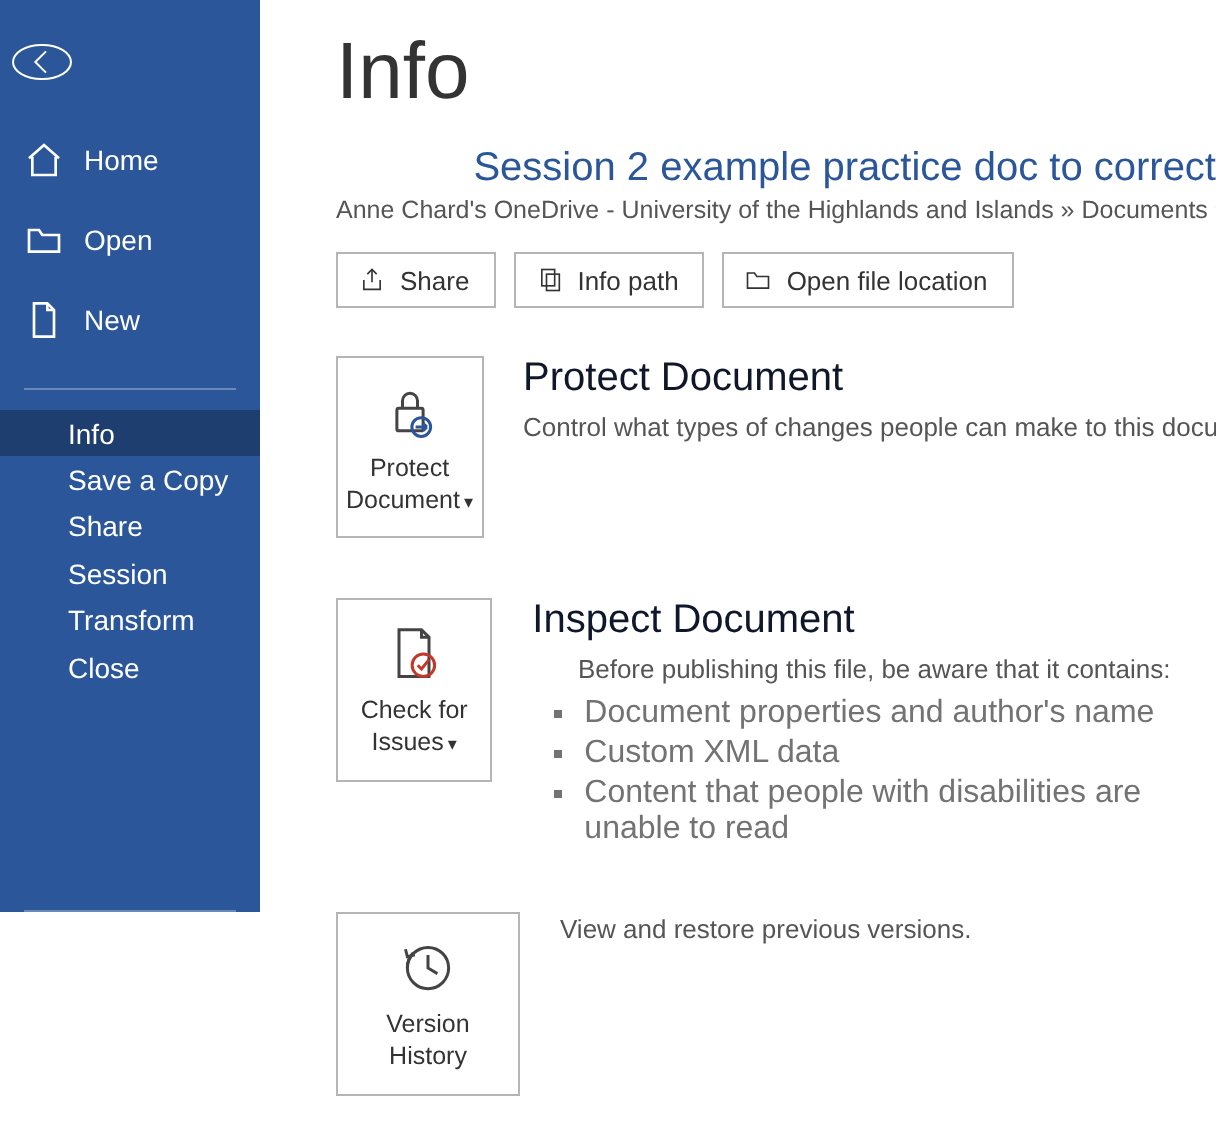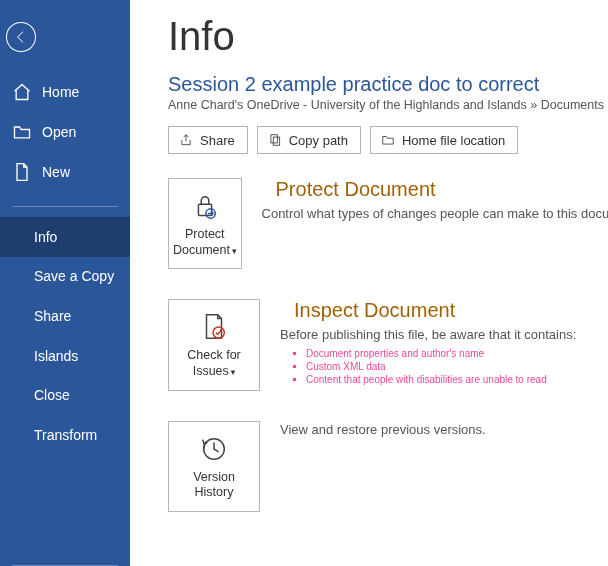--- a/index.html
+++ b/index.html
@@ -1,45 +1,45 @@
 <!DOCTYPE html>
 <html><head>
 <meta charset="utf-8">
 <style>
   * { box-sizing: border-box; }
   html, body { margin:0; padding:0; font-family: "Segoe UI", Arial, sans-serif; font-size:13px; color:#333; }
   body { width:608px; height:566px; overflow:hidden; background:#fff; display:flex; }
   
-  .sidebar { width:130px; height:566px; background:#2b579a; color:#fff; display:flex; flex-direction:column; }
+  .sidebar { width:130px; height:456px; background:#2b579a; color:#fff; display:flex; flex-direction:column; }
   .back-btn { width:30px; height:30px; border:1px solid #fff; border-radius:50%; margin:22px 0 12px 6px; display:flex; align-items:center; justify-content:center; cursor:pointer; }
   .back-btn svg { width:16px; height:16px; stroke:#fff; fill:none; stroke-width:1.5; }
   .nav-section { padding:8px 0 8px 0; }
   .nav-item { display:flex; align-items:center; height:40px; padding:0 12px; cursor:pointer; font-size:14px; }
   .nav-item .icon { width:20px; height:20px; margin-right:10px; display:flex; align-items:center; justify-content:center; }
   .divider { height:1px; background:rgba(255,255,255,0.3); margin:6px 12px 10px 12px; }
   .sub-item { height:40px; display:flex; align-items:center; padding:0 0 0 34px; cursor:pointer; font-size:14px; }
   .sub-item.active { background:#1e3e70; }
   .bottom-divider { height:1px; background:rgba(255,255,255,0.3); margin:110px 12px 0 12px; }
   
   .main { flex:1; padding:4px 0 0 38px; overflow:hidden; position:relative; }
   .top-hint { position:absolute; top:0; right:0; color:#bbb; font-size:12px; }
   h1 { font-size:40px; font-weight:400; color:#333; margin:10px 0 14px 0; }
-  h2 { font-size:20px; font-weight:400; color:#2b579a; margin:0 0 2px 0; }
+  h2 { font-size:20px; font-weight:400; color:#2b579a; margin:0 0 2px 0;text-align:right; }
   .crumb { font-size:12.5px; color:#555; margin-bottom:14px; white-space:nowrap; }
   .toolbar { display:flex; gap:9px; margin-bottom:24px; }
   .tbtn { border:1px solid #b5b5b5; background:#fff; height:28px; padding:0 12px 0 10px; display:flex; align-items:center; gap:7px; cursor:pointer; font-size:13px; color:#333; }
   .tbtn svg { width:14px; height:14px; stroke:#333; fill:none; stroke-width:1.4; }
   
   .row { display:flex; gap:20px; margin-bottom:30px; align-items:flex-start; }
   .bigbtn { width:92px; border:1px solid #b5b5b5; background:#fff; display:flex; flex-direction:column; align-items:center; justify-content:center; padding:12px 4px 10px 4px; cursor:pointer; text-align:right; font-size:12.5px; line-height:1.25; color:#333; position:relative; }
   .bigbtn .big-icon { width:30px; height:30px; margin-bottom:6px; display:flex; align-items:center; justify-content:center; }
   .bigbtn .chev { font-size:9px; margin-left:2px; }
-  .info-block h3 { font-size:20px; font-weight:400; color:#a16207; margin:0 0 4px 14px; }
+  .info-block h3 { font-size:20px; font-weight:400; color:#0f172a; margin:0 0 4px 0; }
   .info-block p { font-size:13px; color:#555; margin:0; line-height:1.4; white-space:nowrap;text-align:center; }
-  .info-block ul { list-style:square; padding-left:26px; margin:4px 0 0 0; font-size:10px; color:#ec4899; }
+  .info-block ul { list-style:square; padding-left:26px; margin:4px 0 0 0; font-size:16px; color:#737373; }
   .info-block ul li { margin-bottom:2px; }
   svg { overflow:visible; }
 </style>
 </head>
 <body>
 
 <div class="sidebar">
   <div class="back-btn">
     <svg viewBox="0 0 24 24">
         <path d="M15 4 L7 12 L15 20"></path>
@@ -77,27 +77,27 @@
   <div class="sub-item active">
       <span>Info</span>
     </div>
   <div class="sub-item">
       <span>Save a Copy</span>
     </div>
   <div class="sub-item">
       <span>Share</span>
     </div>
   <div class="sub-item">
-      <span>Islands</span>
+      <span>Session</span>
+    </div>
+  <div class="sub-item">
+      <span>Transform</span>
     </div>
   <div class="sub-item">
       <span>Close</span>
-    </div>
-  <div class="sub-item">
-      <span>Transform</span>
     </div>
   <div class="bottom-divider"></div>
 </div>
 
 <div class="main">
   <div class="top-hint"></div>
   <h1>Info</h1>
   <h2>Session 2 example practice doc to correct</h2>
   <div class="crumb">Anne Chard's OneDrive - University of the Highlands and Islands » Documents » An</div>
 
@@ -108,27 +108,27 @@
           <path d="M8 7 L12 3 L16 7"></path>
           <path d="M5 12 V20 H19 V12"></path>
         </svg>
       <span>Share</span>
     </div>
     <div class="tbtn">
       <svg viewBox="0 0 24 24">
           <rect x="5" y="3" width="11" height="14"></rect>
           <rect x="9" y="7" width="11" height="14"></rect>
         </svg>
-      <span>Copy path</span>
+      <span>Info path</span>
     </div>
     <div class="tbtn">
       <svg viewBox="0 0 24 24">
           <path d="M3 6 H9 L11 9 H21 V19 H3 Z"></path>
         </svg>
-      <span>Home file location</span>
+      <span>Open file location</span>
     </div>
   </div>
 
   <div class="row">
     <div class="bigbtn">
       <span class="big-icon">
         <svg viewBox="0 0 32 32" stroke="#444" fill="none" stroke-width="1.6">
             <rect x="9" y="14" width="14" height="12" rx="1"></rect>
             <path d="M12 14 V10 a4 4 0 0 1 8 0 V14"></path>
             <circle cx="22" cy="24" r="5" stroke="#2b579a"></circle>

